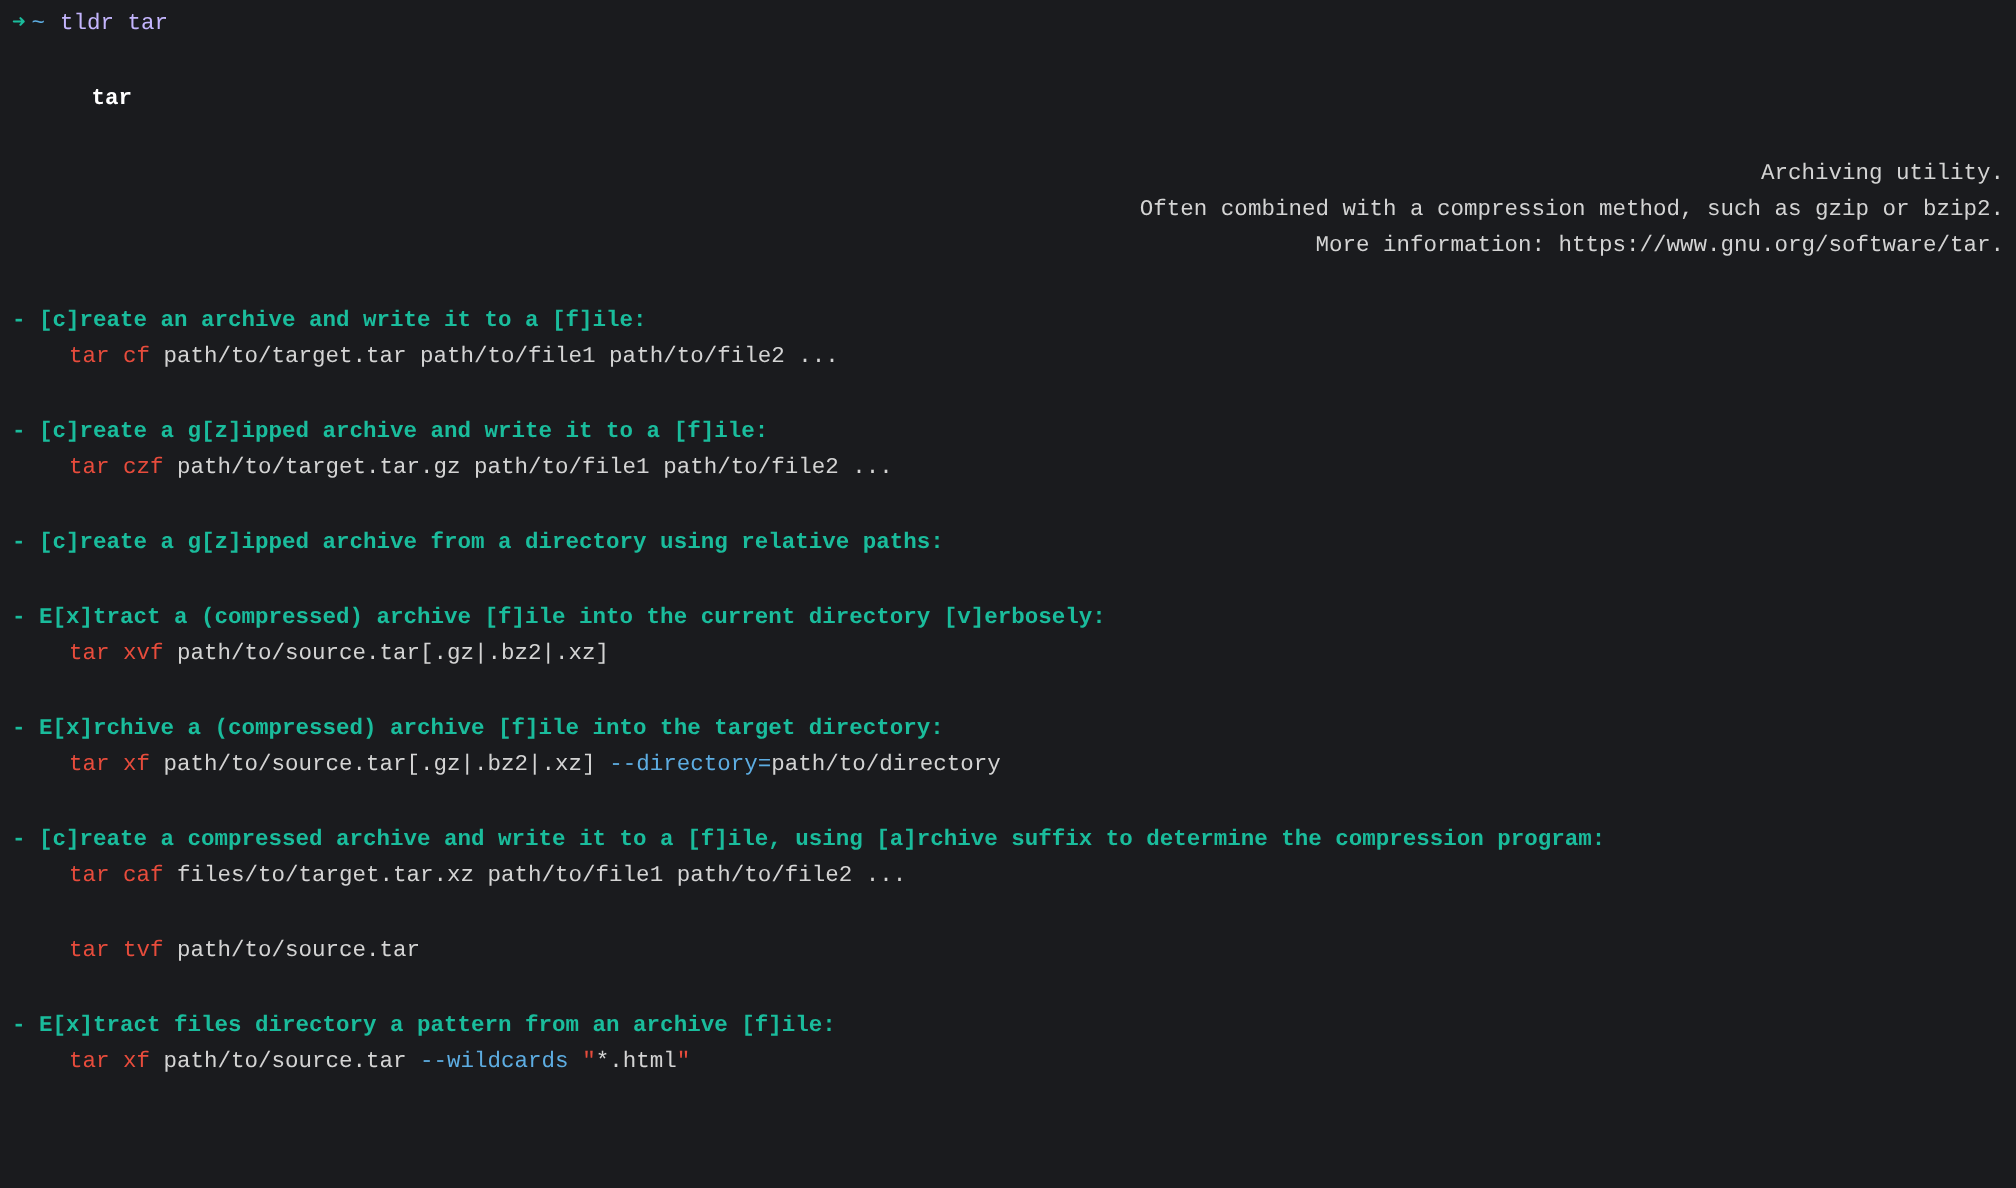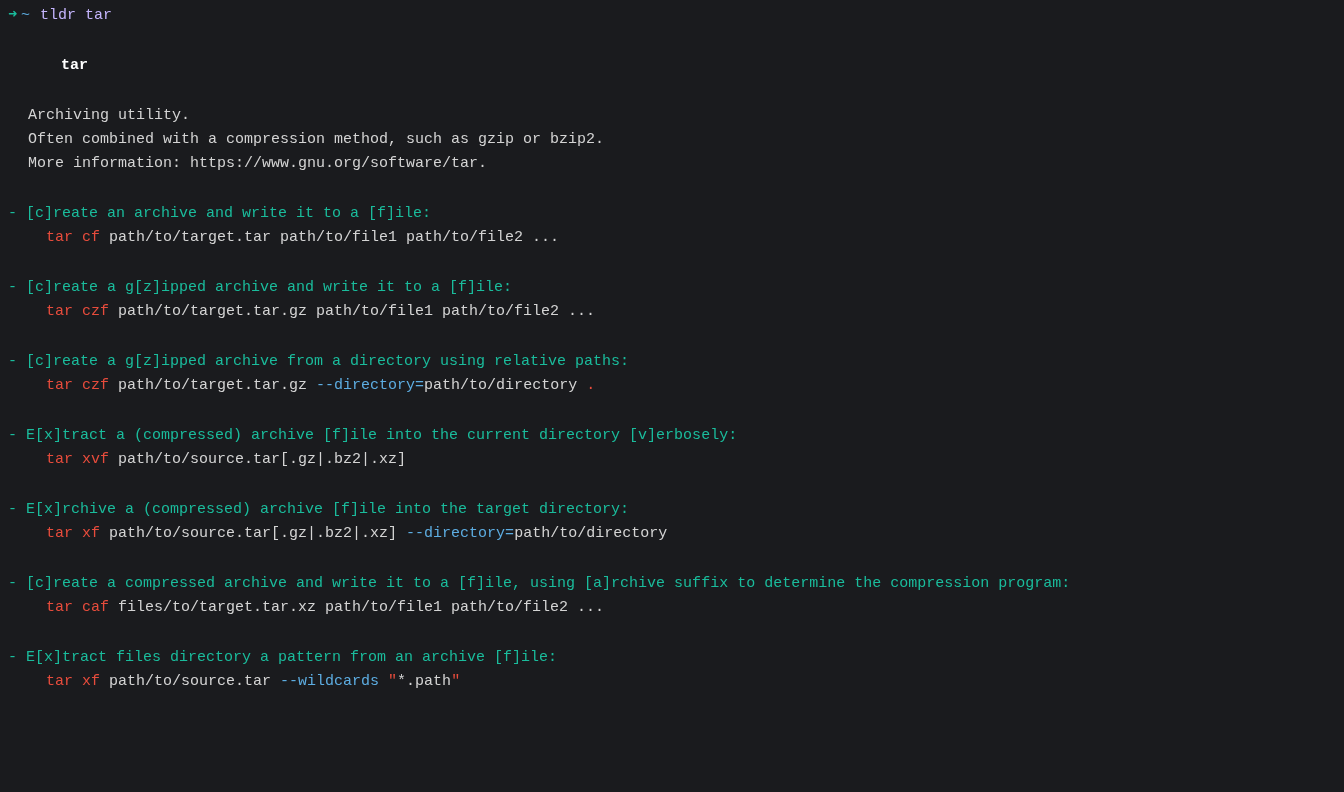--- a/index.html
+++ b/index.html
@@ -40,30 +40,32 @@
     }
     .title {
       font-weight: bold;
       color: #ffffff;
       margin-bottom: 26px;
       margin-left: 33px;
     }
     .description-line {
       color: #d4d4d4;
       white-space: pre;
+      text-align: right;
     }
     .description-block {
       margin-bottom: 26px;
     }
     .example-block {
       margin-bottom: 26px;
     }
     .example-desc {
       color: #1abc9c;
       white-space: pre-wrap;
+      font-weight: bold;
     }
     .dash {
       color: #1abc9c;
     }
     .example-cmd {
       white-space: pre;
       padding-left: 0;
     }
     .cmd-red {
       color: #e74c3c;
@@ -100,34 +102,34 @@
       <div class="example-block">
         <div class="example-desc unindent"><span class="dash">- </span><span>[c]reate an archive and write it to a [f]ile:</span></div>
         <div class="example-cmd"><span>  </span><span class="cmd-red">tar cf</span><span class="cmd-white"> path/to/target.tar path/to/file1 path/to/file2 ...</span></div>
       </div>
       <div class="example-block">
         <div class="example-desc unindent"><span class="dash">- </span><span>[c]reate a g[z]ipped archive and write it to a [f]ile:</span></div>
         <div class="example-cmd"><span>  </span><span class="cmd-red">tar czf</span><span class="cmd-white"> path/to/target.tar.gz path/to/file1 path/to/file2 ...</span></div>
       </div>
       <div class="example-block">
         <div class="example-desc unindent"><span class="dash">- </span><span>[c]reate a g[z]ipped archive from a directory using relative paths:</span></div>
-        <div class="example-cmd"><span>  </span><span class="cmd-red">tar czf</span><span class="cmd-white"> path/to/target.tar.gz </span><span class="cmd-flag">--directory=</span><span class="cmd-white">path/to/directory </span><span class="cmd-red">.</span></div>
       </div>
       <div class="example-block">
         <div class="example-desc unindent"><span class="dash">- </span><span>E[x]tract a (compressed) archive [f]ile into the current directory [v]erbosely:</span></div>
         <div class="example-cmd"><span>  </span><span class="cmd-red">tar xvf</span><span class="cmd-white"> path/to/source.tar[.gz|.bz2|.xz]</span></div>
       </div>
       <div class="example-block">
         <div class="example-desc unindent"><span class="dash">- </span><span>E[x]rchive a (compressed) archive [f]ile into the target directory:</span></div>
         <div class="example-cmd"><span>  </span><span class="cmd-red">tar xf</span><span class="cmd-white"> path/to/source.tar[.gz|.bz2|.xz] </span><span class="cmd-flag">--directory=</span><span class="cmd-white">path/to/directory</span></div>
       </div>
       <div class="example-block">
         <div class="example-desc unindent"><span class="dash">- </span><span>[c]reate a compressed archive and write it to a [f]ile, using [a]rchive suffix to determine the compression program:</span></div>
         <div class="example-cmd"><span>  </span><span class="cmd-red">tar caf</span><span class="cmd-white"> files/to/target.tar.xz path/to/file1 path/to/file2 ...</span></div>
       </div>
       <div class="example-block">
+        <div class="example-cmd"><span>  </span><span class="cmd-red">tar tvf</span><span class="cmd-white"> path/to/source.tar</span></div>
       </div>
       <div class="example-block">
         <div class="example-desc unindent"><span class="dash">- </span><span>E[x]tract files directory a pattern from an archive [f]ile:</span></div>
-        <div class="example-cmd"><span>  </span><span class="cmd-red">tar xf</span><span class="cmd-white"> path/to/source.tar </span><span class="cmd-flag">--wildcards </span><span class="cmd-red">"</span><span class="cmd-white">*.path</span><span class="cmd-red">"</span></div>
+        <div class="example-cmd"><span>  </span><span class="cmd-red">tar xf</span><span class="cmd-white"> path/to/source.tar </span><span class="cmd-flag">--wildcards </span><span class="cmd-red">"</span><span class="cmd-white">*.html</span><span class="cmd-red">"</span></div>
       </div>
     </div>
 </div>
 
 </body></html>

